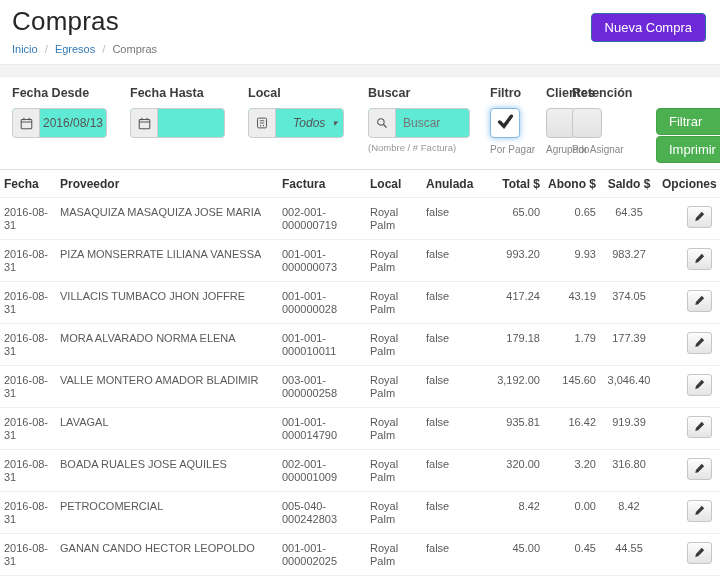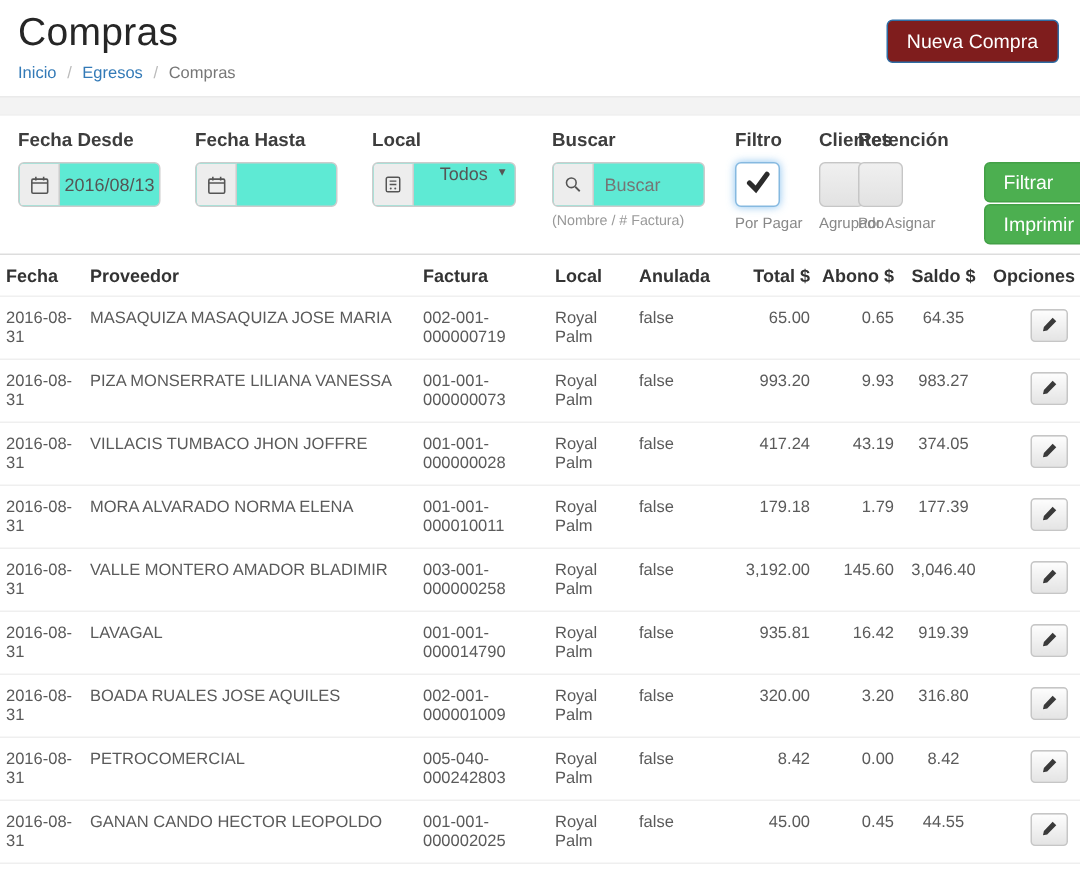--- a/index.html
+++ b/index.html
@@ -11,42 +11,42 @@
   
   .page-header { position: relative; padding: 6px 12px 0 12px; }
   .page-title { font-size: 26px; font-weight: 500; color: #262626; letter-spacing: .2px; }
   .breadcrumb { font-size: 11px; margin-top: 6px; color: #999; }
   .breadcrumb a { color: #337ab7; text-decoration: none; cursor: pointer; }
   .breadcrumb .sep { color: #bbb; margin: 0 4px; }
   .breadcrumb .current { color: #777; }
   .btn { border-radius: 4px; cursor: pointer; font-family: inherit; }
   .btn-primary {
     position: absolute; top: 13px; right: 14px;
-    background: #7f1d1d; border: 1px solid #2e6da4; color: #fff;
+    background: #6d28d9; border: 1px solid #2e6da4; color: #fff;
     font-size: 13px; padding: 6px 13px;
   }
   
   .gray-band { margin-top: 9px; height: 13px; background: #f3f3f3;
     border-top: 1px solid #eaeaea; border-bottom: 1px solid #f0f0f0; }
   
   .filter-bar { position: relative; height: 90px; }
   .fgroup { position: absolute; top: 9px; }
   .fgroup label { display: block; font-size: 12.5px; font-weight: bold; color: #3d3d3d; margin-bottom: 8px; }
   .input-group { display: flex; height: 30px; border: 1px solid #ccc; border-radius: 4px;
     overflow: hidden; background: #5eead4; align-items: stretch; }
   .addon { width: 27px; background: #ededed; border-right: 1px solid #ccc;
     display: flex; align-items: center; justify-content: center; flex: none; }
   .input-group input { border: none; outline: none; width: 100%; font-size: 12px;
     color: #555; font-family: inherit; background: transparent; }
   .txt-center { text-align: center; }
   .g-fecha-desde { left: 12px; } .g-fecha-desde .input-group { width: 95px; }
   .g-fecha-hasta { left: 130px; } .g-fecha-hasta .input-group { width: 95px; }
   .g-local { left: 248px; } .g-local .input-group { width: 96px; }
-  .select-box { display: flex; width: 100%; padding: 0 6px 0 10px;
-    font-size: 12px; color: #555; cursor: pointer; }
+  .select-box { display: flex; align-items: center; width: 100%; padding: 0 6px 0 10px;
+    font-size: 12px; color: #555; cursor: pointer; font-style: italic; }
   .select-box .sel-val { flex: 1; text-align: center; }
   .caret { font-size: 9px; color: #555; }
   .g-buscar { left: 368px; } .g-buscar .input-group { width: 102px; }
   .g-buscar input { padding-left: 7px; }
   .hint { font-size: 9.5px; color: #999; margin-top: 4px; }
   .g-filtro { left: 490px; } .g-clientes { left: 546px; } .g-retencion { left: 572px; }
   .checkbox-box { width: 30px; height: 30px; border: 1px solid #c6c6c6; border-radius: 4px;
     background: linear-gradient(#f0f0f0, #e2e2e2); display: flex; align-items: center;
     justify-content: center; cursor: pointer; }
   .checkbox-box .checkmark { display: none; line-height: 1; }

